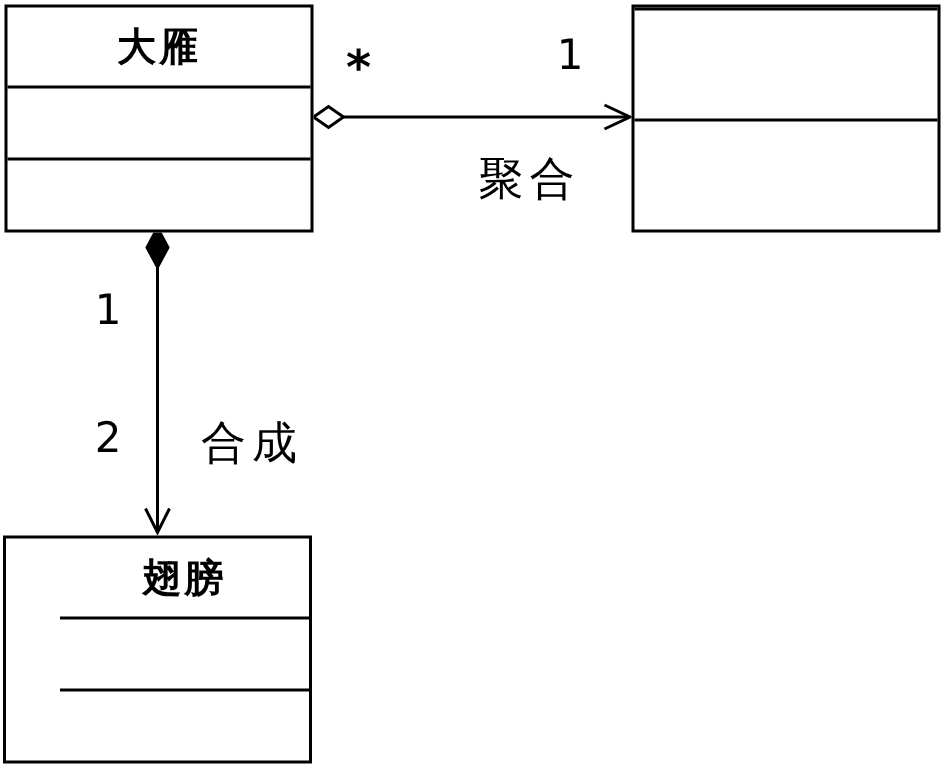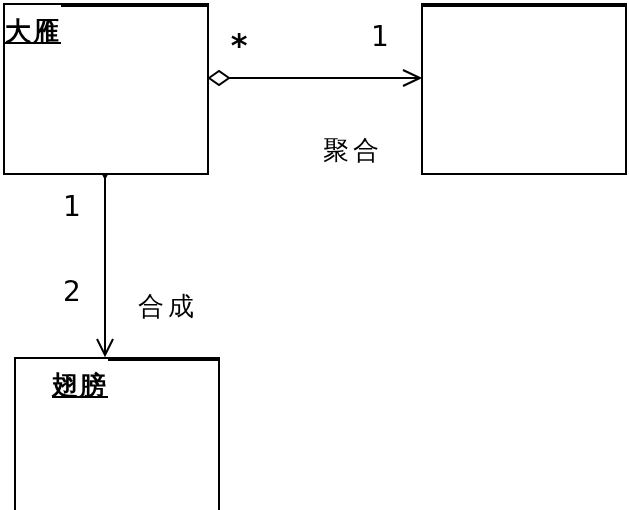--- a/index.html
+++ b/index.html
@@ -11,72 +11,72 @@
   .canvas {
     position: relative;
     width: 629px;
     height: 510px;
     background: #ffffff;
     overflow: hidden;
   }
   .uml-class {
     position: absolute;
     width: 206px;
-    height: 172px;
+    height: 152px;
     border: 2px solid #000000;
     background: #ffffff;
     box-sizing: border-box;
     display: flex;
-    text-decoration: underline;
+    flex-direction: column;
   }
   .uml-class .title-row {
     height: 52px;
     display: flex;
     align-items: center;
     justify-content: center;
     font-size: 26px;
     font-weight: bold;
     color: #000000;
     letter-spacing: 2px;
   }
   .uml-class .attr-row,
   .uml-class .method-row {
     border-top: 2px solid #000000;
     flex: 1 1 auto;
   }
   #class-dayan   { left: 3px;   top: 3px;   }
   #class-yanqun  { left: 421px; top: 3px;   }
-  #class-chibang { left: 14px;   top: 357px; padding-left: 36px; }
+  #class-chibang { left: 2px;   top: 357px; padding-left: 36px; }
 
   svg.edges {
     position: absolute;
     left: 0;
     top: 0;
     width: 629px;
     height: 510px;
     pointer-events: none;
   }
 
   .edge-label {
     position: absolute;
     transform: translate(-50%, -50%);
     color: #000000;
     white-space: nowrap;
     line-height: 1;
   }
   .mult { font-size: 28px; }
   .mult-star { font-size: 32px; font-weight: bold; }
-  .rel-name { font-size: 26px; letter-spacing: 4px; margin-top: 30px; }
+  .rel-name { font-size: 30px; letter-spacing: 4px; }
 
   #agg-source-mult  { left: 239px; top: 45px;  }
   #agg-target-mult  { left: 380px; top: 37px;  }
   #agg-name         { left: 353px; top: 120px; }
   #comp-source-mult { left: 72px;  top: 207px; }
   #comp-target-mult { left: 72px;  top: 292px; }
-  #comp-name        { left: 168px; top: 276px; }
+  #comp-name        { left: 168px; top: 296px; }
 </style>
 </head>
 <body>
 
 <div class="canvas">
 
   <svg class="edges" viewBox="0 0 629 510" xmlns="http://www.w3.org/2000/svg">
 
     <g>
       <line x1="229" y1="78" x2="419" y2="78" stroke="#000000" stroke-width="2"></line>

